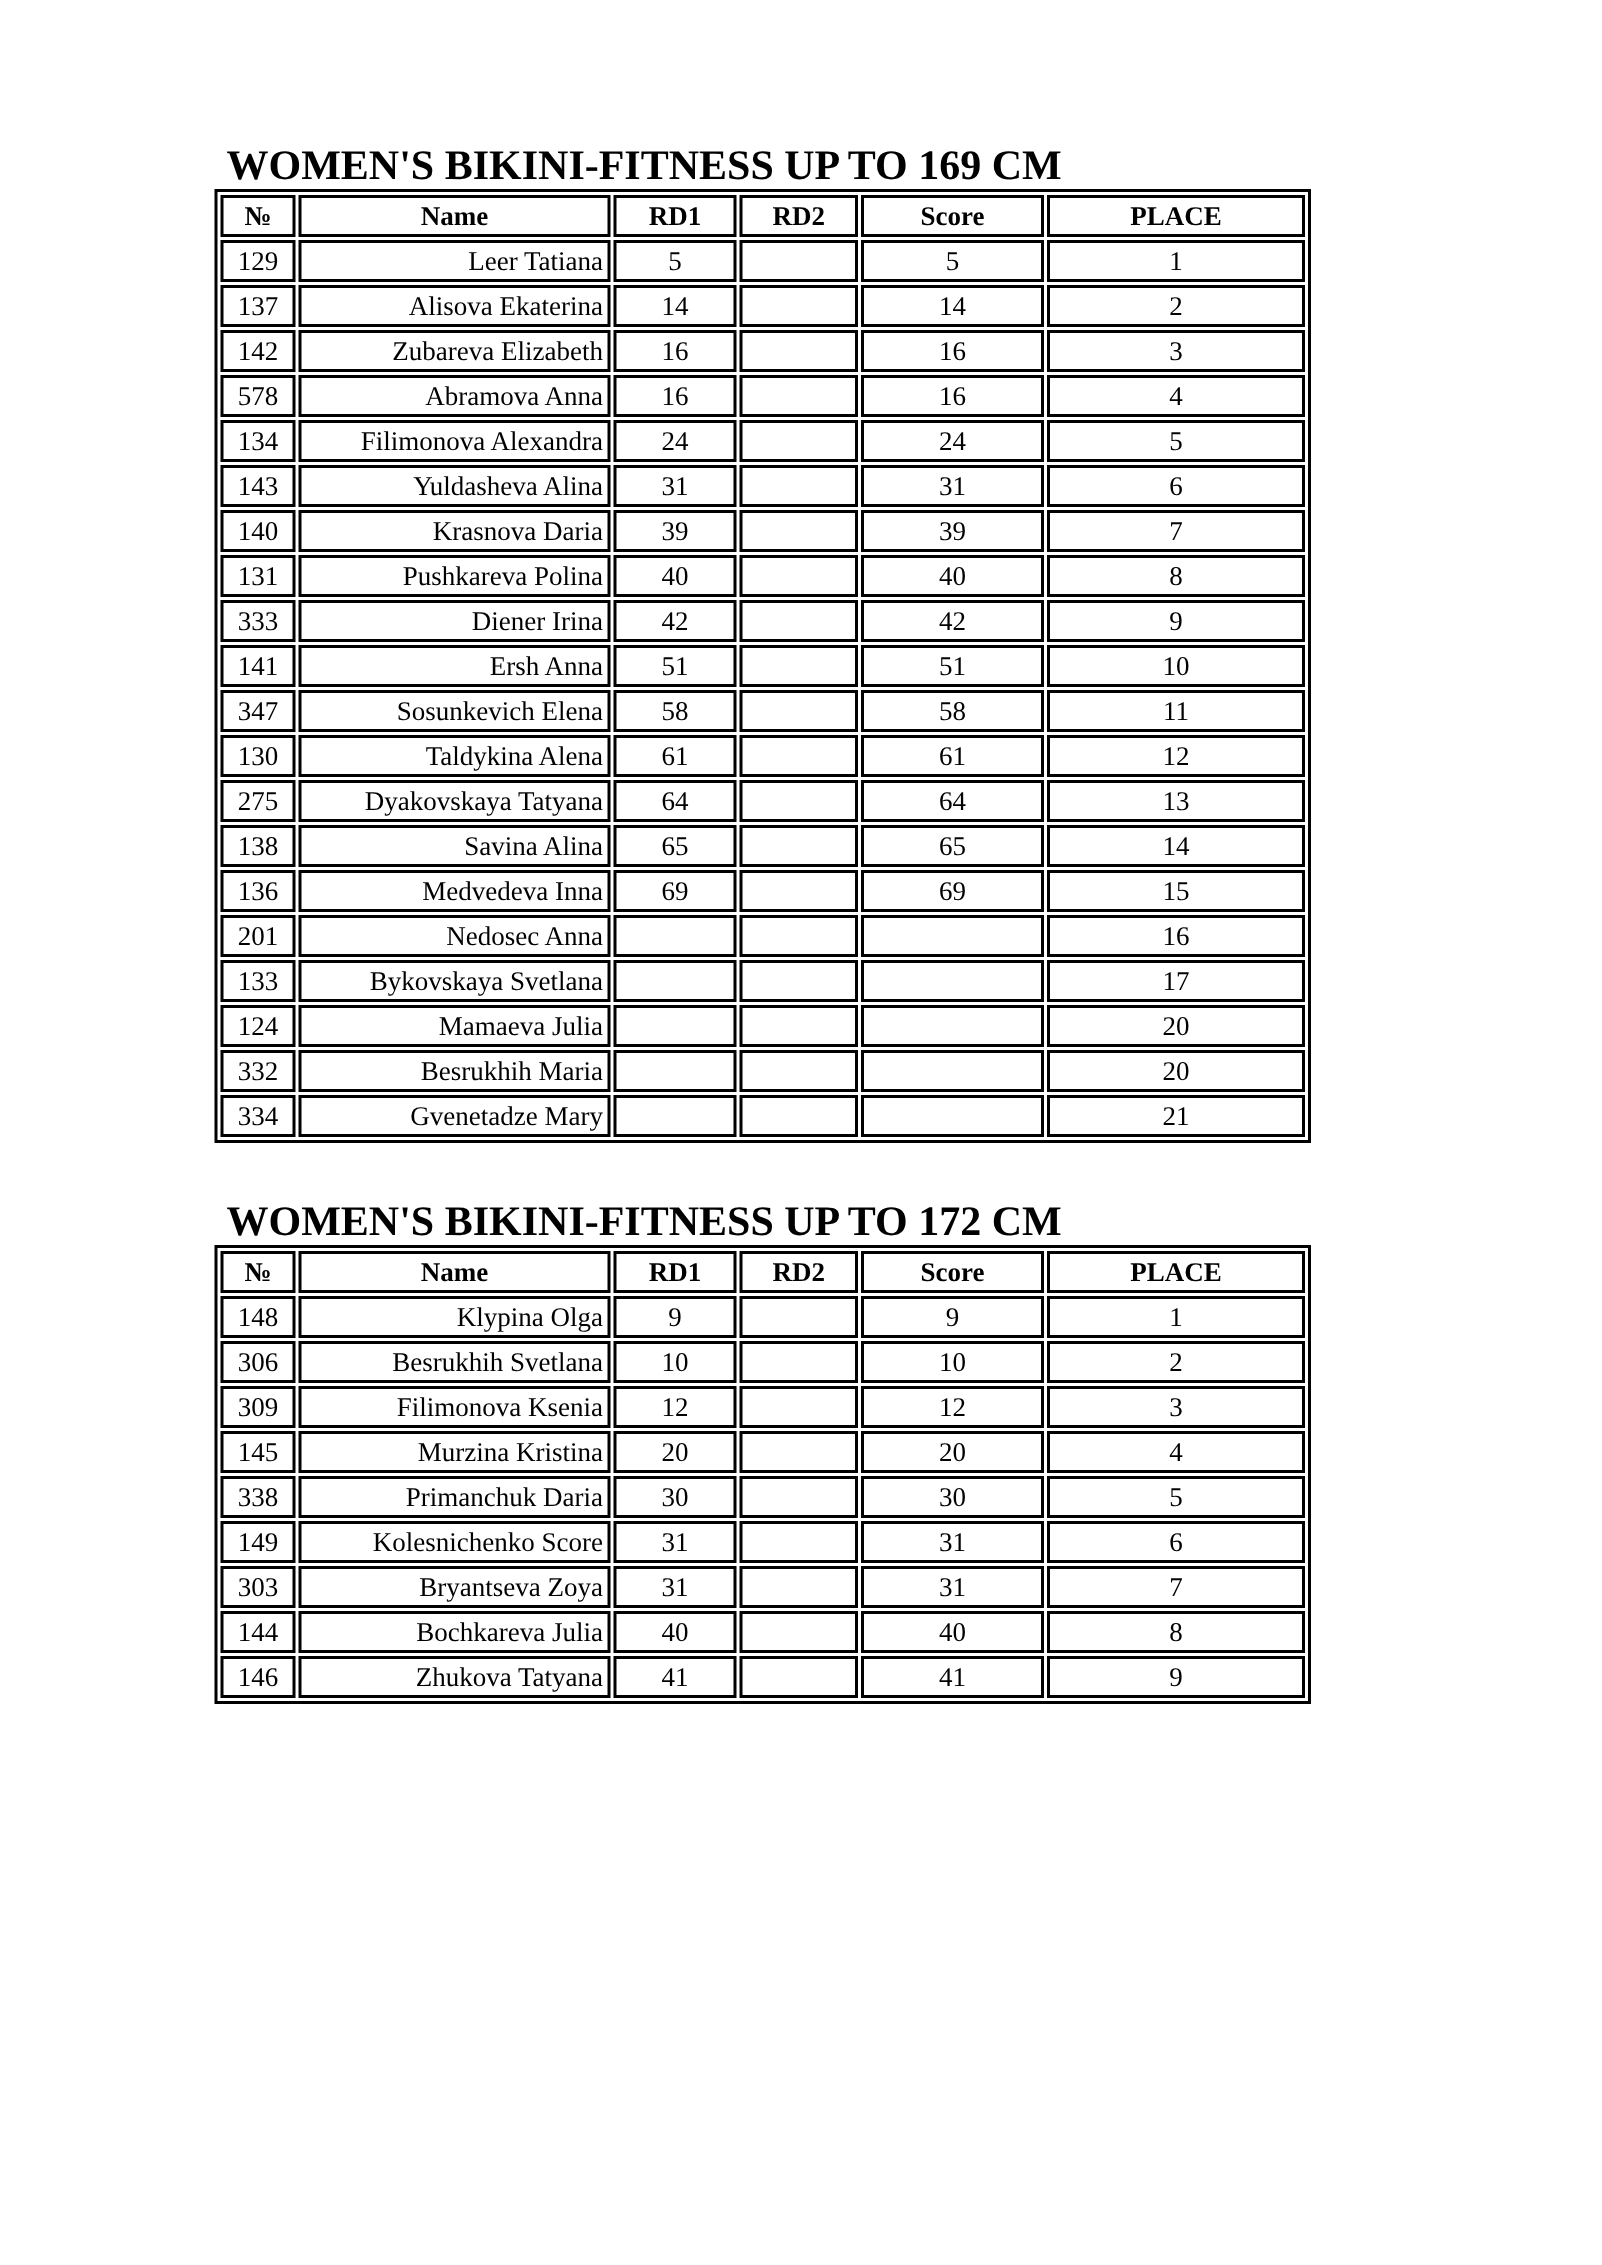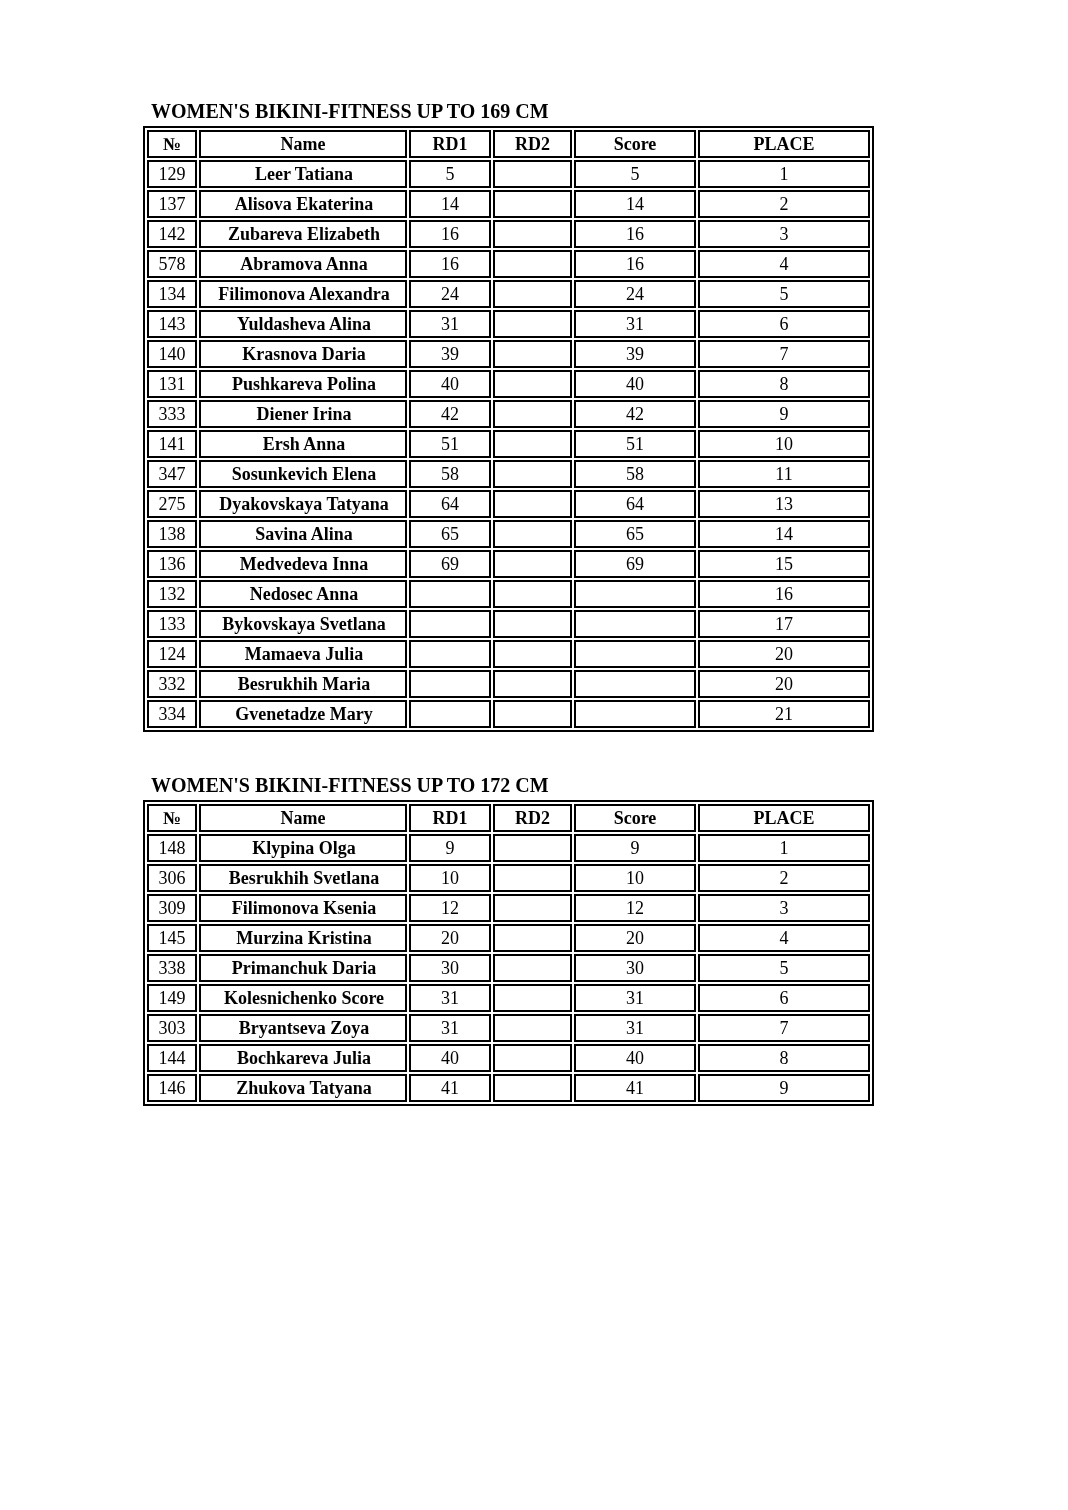--- a/index.html
+++ b/index.html
@@ -16,21 +16,21 @@
     background: #ffffff;
     overflow: hidden;
   }
   .content {
     position: absolute;
     left: 143px;
     top: 99px;
     width: 740px;
   }
   .table-title {
-    font-size: 20px;
+    font-size: 28px;
     font-weight: bold;
     line-height: 24px;
     margin: 0 0 3px 8px;
     white-space: nowrap;
   }
   .result-block + .result-block {
     margin-top: 41px;
   }
   table.results-table {
     border-collapse: separate;
@@ -50,23 +50,22 @@
     text-align: center;
     vertical-align: middle;
     overflow: hidden;
     white-space: nowrap;
     background: #ffffff;
   }
   table.results-table th {
     font-weight: bold;
   }
   table.results-table td.col-name {
-    text-align: center;
+    text-align: right;
     padding-left: 5px;
-    font-weight: bold;
   }
   col.col-num   { width: 50px;  }
   col.col-name  { width: 208px; }
   col.col-rd1   { width: 82px;  }
   col.col-rd2   { width: 79px;  }
   col.col-score { width: 122px; }
   col.col-place { width: 172px; }
 </style>
 </head>
 <body>
@@ -178,20 +177,28 @@
             </tr>
             <tr>
               <td class="col-num">347</td>
               <td class="col-name">Sosunkevich Elena</td>
               <td class="col-rd1">58</td>
               <td class="col-rd2"></td>
               <td class="col-score">58</td>
               <td class="col-place">11</td>
             </tr>
             <tr>
+              <td class="col-num">130</td>
+              <td class="col-name">Taldykina Alena</td>
+              <td class="col-rd1">61</td>
+              <td class="col-rd2"></td>
+              <td class="col-score">61</td>
+              <td class="col-place">12</td>
+            </tr>
+            <tr>
               <td class="col-num">275</td>
               <td class="col-name">Dyakovskaya Tatyana</td>
               <td class="col-rd1">64</td>
               <td class="col-rd2"></td>
               <td class="col-score">64</td>
               <td class="col-place">13</td>
             </tr>
             <tr>
               <td class="col-num">138</td>
               <td class="col-name">Savina Alina</td>
@@ -202,21 +209,21 @@
             </tr>
             <tr>
               <td class="col-num">136</td>
               <td class="col-name">Medvedeva Inna</td>
               <td class="col-rd1">69</td>
               <td class="col-rd2"></td>
               <td class="col-score">69</td>
               <td class="col-place">15</td>
             </tr>
             <tr>
-              <td class="col-num">132</td>
+              <td class="col-num">201</td>
               <td class="col-name">Nedosec Anna</td>
               <td class="col-rd1"></td>
               <td class="col-rd2"></td>
               <td class="col-score"></td>
               <td class="col-place">16</td>
             </tr>
             <tr>
               <td class="col-num">133</td>
               <td class="col-name">Bykovskaya Svetlana</td>
               <td class="col-rd1"></td>

